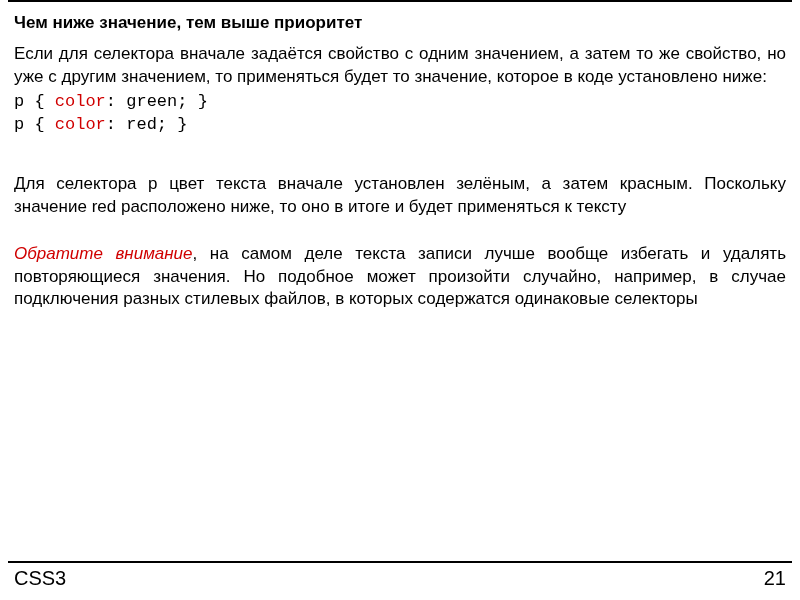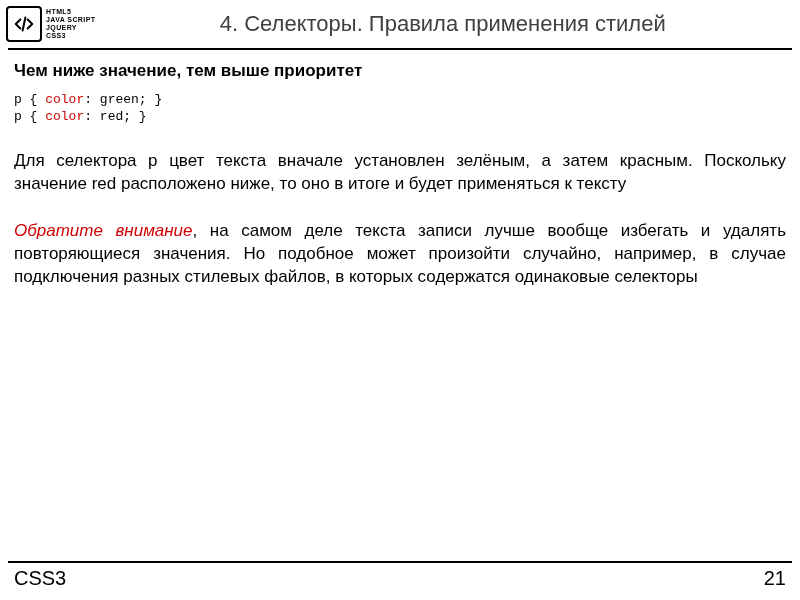--- a/index.html
+++ b/index.html
@@ -69,24 +69,24 @@
   .subheading {
     font-weight: 700;
     margin-bottom: 8px;
   }
   .para {
     text-align: justify;
     margin-bottom: 2px;
   }
   .code {
     font-family: "Courier New", Courier, monospace;
-    font-size: 13px;
+    font-size: 17px;
     white-space: pre;
     line-height: 1.35;
-    margin-bottom: 2px;
+    margin-bottom: 14px;
   }
   .code .kw { color: #d00000; }
   .spacer { height: 22px; }
   .attn { color: #d00000; font-style: italic; }
   .footer {
     position: absolute;
     left: 0;
     right: 0;
     bottom: 10px;
   }
@@ -97,43 +97,26 @@
     padding: 4px 14px 0 14px;
     font-size: 20px;
     color: #000;
   }
 </style>
 </head>
 <body>
 
 <div class="slide">
 
-  <div class="header">
-    <div class="logo">
-      <div class="logo-icon">
-        <svg viewBox="0 0 24 24" fill="none" stroke="#000" stroke-width="2.2" stroke-linecap="round" stroke-linejoin="round">
-          <polyline points="8,7 3,12 8,17"></polyline>
-          <polyline points="16,7 21,12 16,17"></polyline>
-          <line x1="13.5" y1="5" x2="10.5" y2="19"></line>
-        </svg>
-      </div>
-      <div class="logo-text">
-        <div>HTML5</div>
-        <div>JAVA SCRIPT</div>
-        <div>JQUERY</div>
-        <div>CSS3</div>
-      </div>
-    </div>
-    <div class="title">4. Селекторы. Правила применения стилей</div>
-  </div>
 
   <hr class="rule rule-top">
 
   <div class="content">
     <div class="subheading">Чем ниже значение, тем выше приоритет</div>
+    <div class="para">Если для селектора вначале задаётся свойство с одним значением, а затем то же свойство, но уже с другим значением, то применяться будет то значение, которое в коде установлено ниже:</div>
     <div class="code"><span>p { </span><span class="kw">color</span><span>: green; }</span>
 <span>p { </span><span class="kw">color</span><span>: red; }</span></div>
     <div class="spacer"></div>
     <div class="para">Для селектора p цвет текста вначале установлен зелёным, а затем красным. Поскольку значение red расположено ниже, то оно в итоге и будет применяться к тексту</div>
     <div class="spacer"></div>
     <div class="para"><span class="attn">Обратите внимание</span><span>, на самом деле текста записи лучше вообще избегать и удалять повторяющиеся значения. Но подобное может произойти случайно, например, в случае подключения разных стилевых файлов, в которых содержатся одинаковые селекторы</span></div>
   </div>
 
   <div class="footer">
     <hr class="rule">

